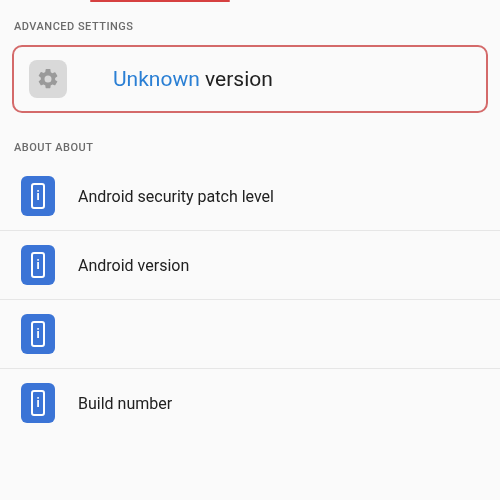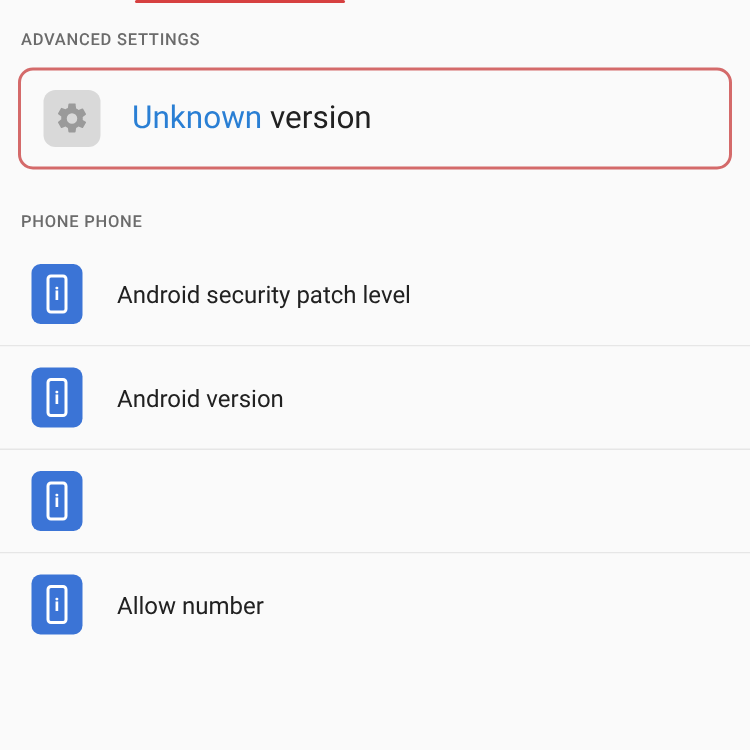--- a/index.html
+++ b/index.html
@@ -78,20 +78,21 @@
       display: flex;
       flex-direction: column;
       gap: 2px;
     }
     .title-line {
       font-size: 21px;
       color: #212121;
     }
     .title-line .accent {
       color: #2a7fd4;
+      margin-left: 25px;
     }
     .subtitle-line {
       font-size: 17px;
       color: #8a8a8a;
     }
     .label-line {
       font-size: 16px;
       color: #212121;
     }
     .divider {
@@ -122,21 +123,21 @@
       </svg>
     </div>
   </div>
   <div class="text-col">
     <div class="title-line">
       <span class="accent">Unknown</span><span> version</span>
     </div>
   </div>
 </div>
 
-<div class="section-header">PHONE PHONE</div>
+<div class="section-header">ABOUT ABOUT</div>
 
 <div class="item">
   <div class="icon-box">
     <div class="info-badge">
         <div class="info-inner">
           <span class="info-i">i</span>
         </div>
       </div>
   </div>
   <div class="label-line">Android security patch level</div>
@@ -170,14 +171,14 @@
 <div class="divider"></div>
 
 <div class="item">
   <div class="icon-box">
     <div class="info-badge">
         <div class="info-inner">
           <span class="info-i">i</span>
         </div>
       </div>
   </div>
-  <div class="label-line">Allow number</div>
+  <div class="label-line">Build number</div>
 </div>
 
 </body></html>

